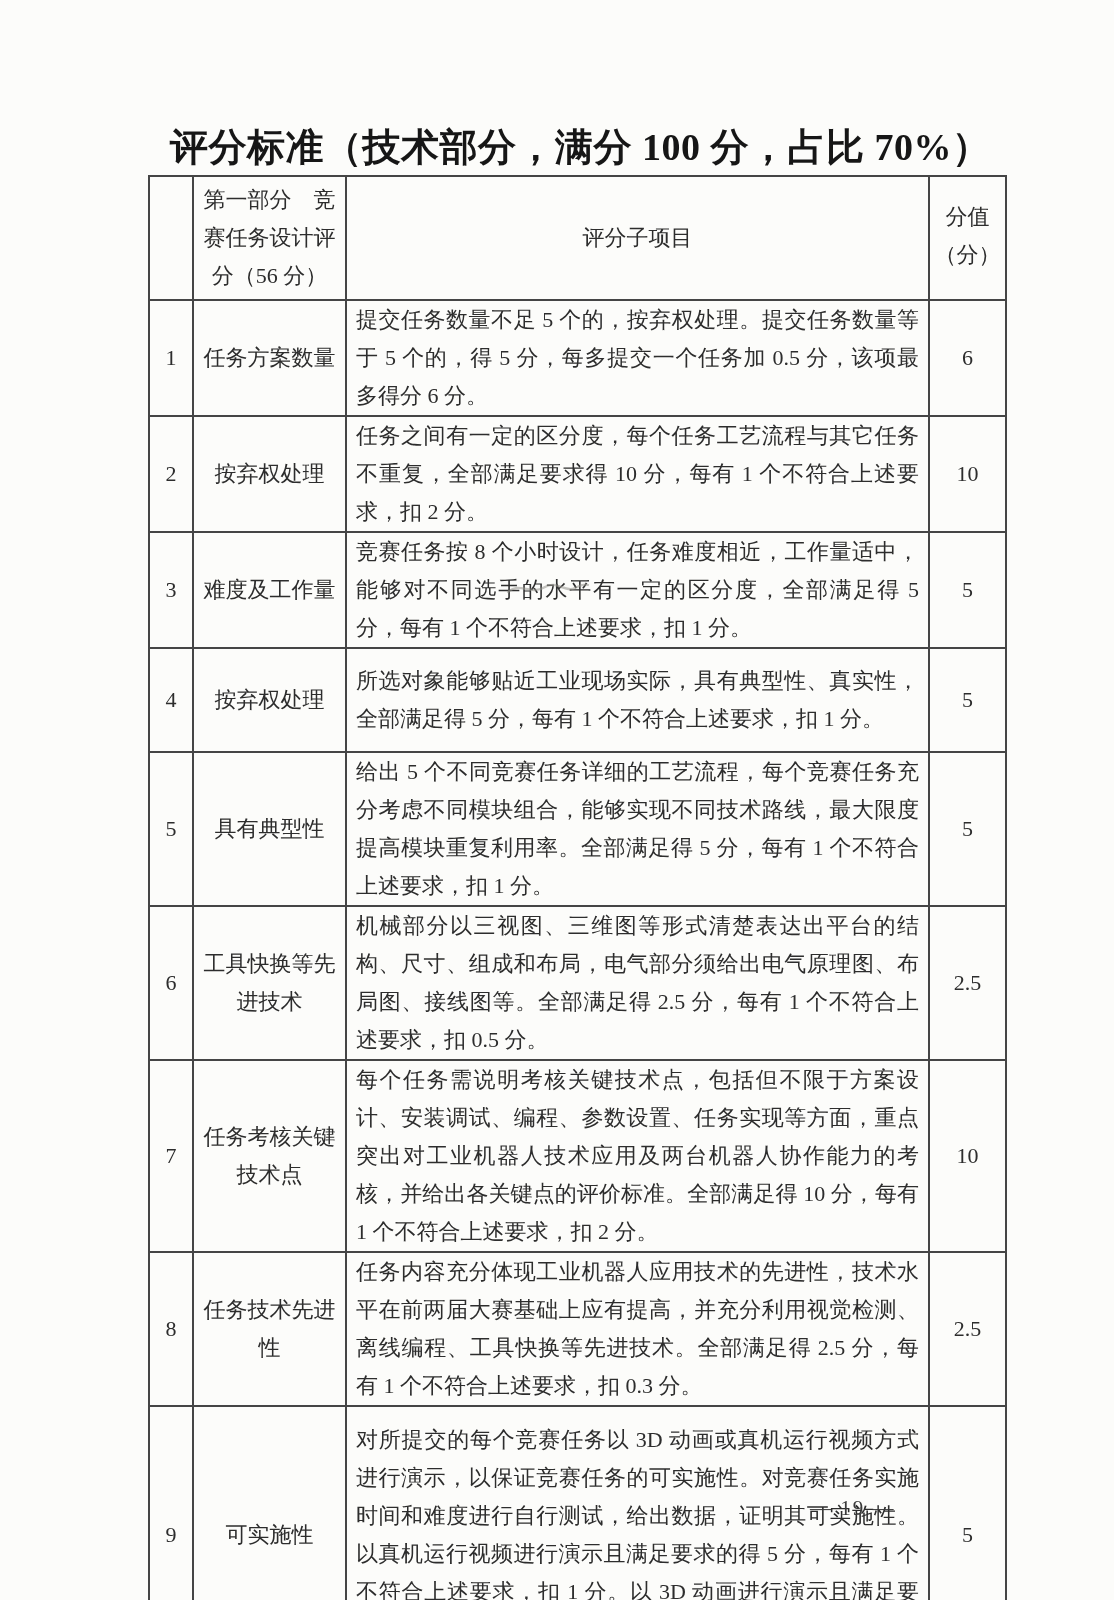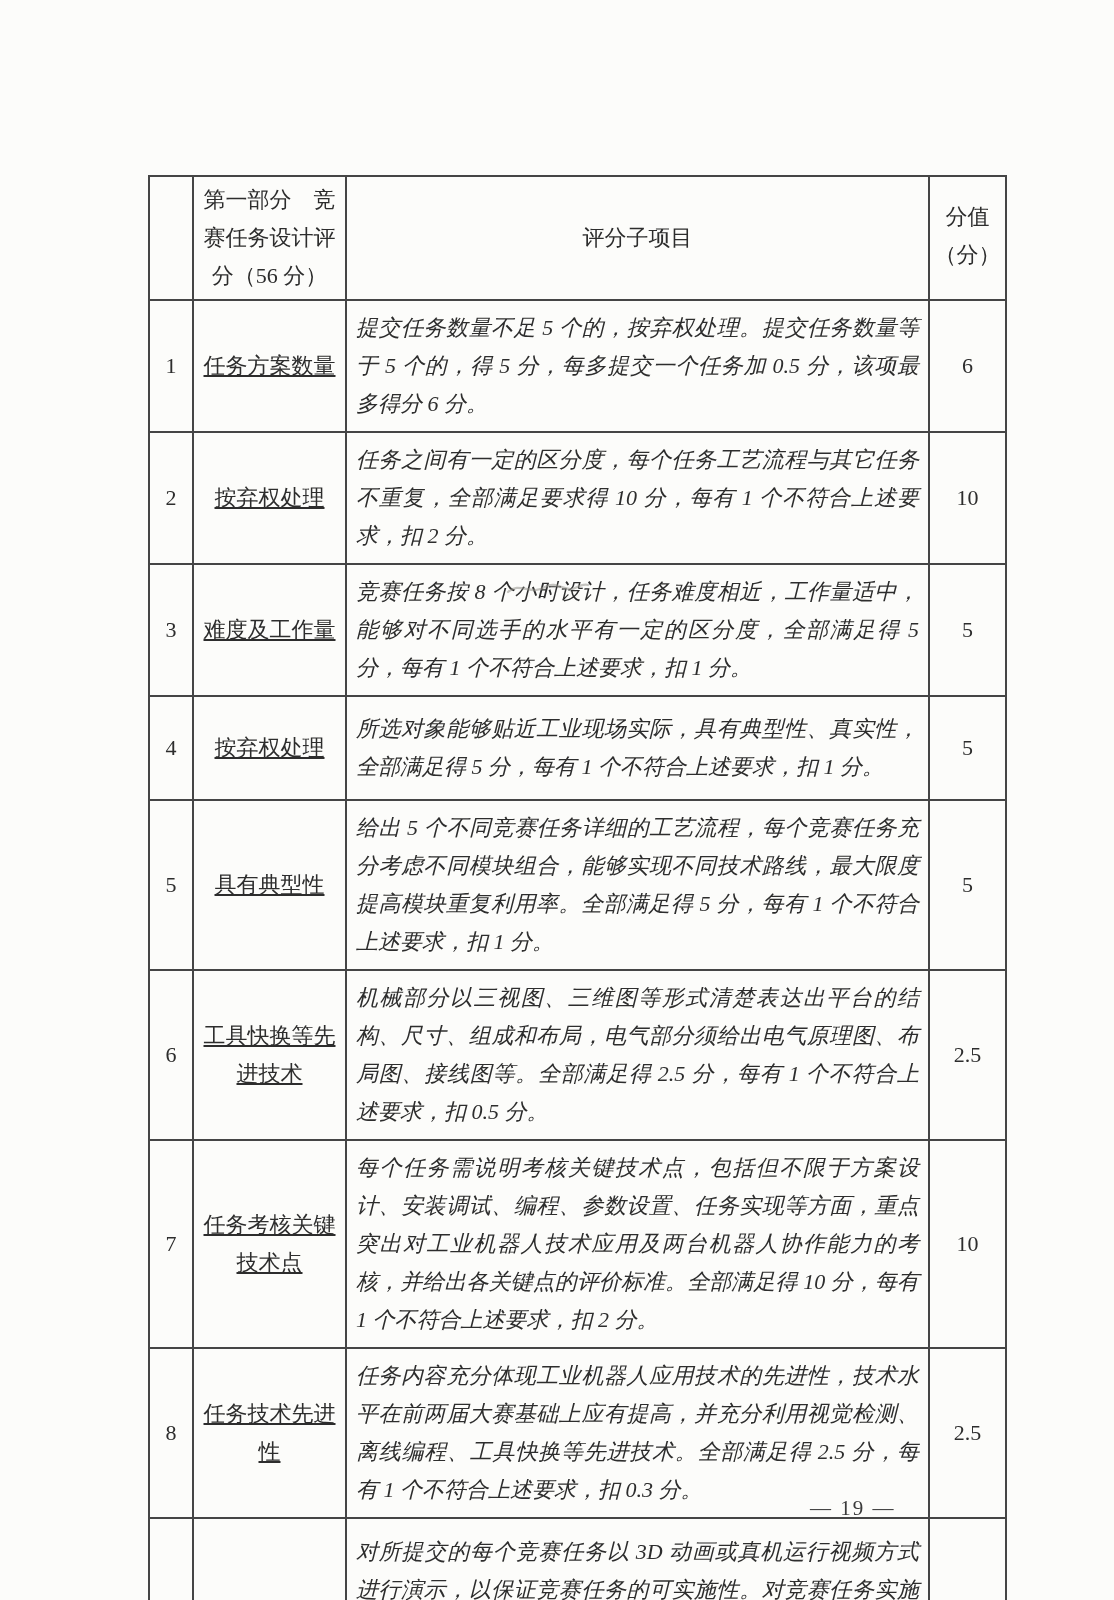--- a/index.html
+++ b/index.html
@@ -40,26 +40,25 @@
     line-height: 38px;
     vertical-align: middle;
     color: #2d2d2d;
   }
   .score-table thead tr { height: 123px; }
   .th-index { }
   .th-section { text-align: center; padding: 4px 9px; line-height: 39px; border-radius: 12px; }
   .th-subitem { text-align: center; }
   .th-score { text-align: center; padding: 0 4px; line-height: 39px; font-family: Liberation Mono, monospace; }
   td.cell-index { text-align: center; padding: 0 4px; }
-  td.cell-item { text-align: center; padding: 19px 9px; text-decoration: underline; }
+  td.cell-item { text-align: center; padding: 19px 9px; }
   td.cell-desc {
     text-align: justify;
     text-justify: inter-ideograph;
-    padding: 8px 9px;
-    font-style: italic;
+    padding: 0 9px;
   }
   td.cell-score { text-align: center; padding: 0 4px; }
   tbody tr:nth-child(1) { height: 80px; }
   tbody tr:nth-child(2) { height: 77px; }
   tbody tr:nth-child(3) { height: 113px; }
   tbody tr:nth-child(4) { height: 104px; }
   tbody tr:nth-child(5) { height: 118px; }
   tbody tr:nth-child(6) { height: 115px; }
   tbody tr:nth-child(7) { height: 157px; }
   tbody tr:nth-child(8) { height: 148px; }
@@ -78,20 +77,21 @@
     color: #3a3a3a;
     letter-spacing: 2px;
     white-space: nowrap;
   }
 </style>
 </head>
 <body>
 
 <div class="page">
 
+  <h1 class="doc-title">评分标准（技术部分，满分 100 分，占比 70%）</h1>
 
   <table class="score-table">
     <colgroup>
       <col style="width:44px">
       <col style="width:153px">
       <col style="width:583px">
       <col style="width:77px">
     </colgroup>
     <thead>
       <tr>

